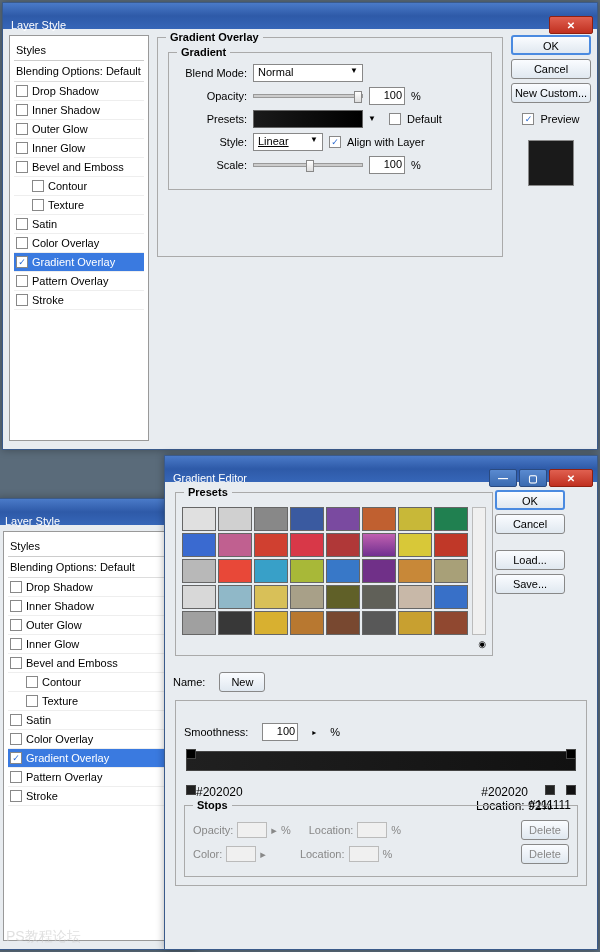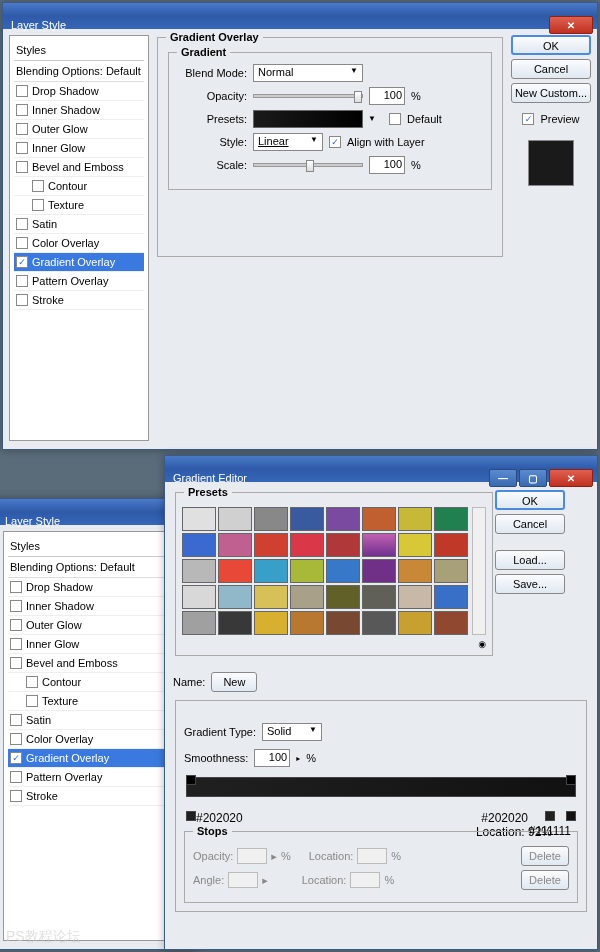--- a/index.html
+++ b/index.html
@@ -38,21 +38,21 @@
 .rpanel { width: 80px; display: flex; flex-direction: column; gap: 4px; }
 .btn { height: 20px; border: 1px solid #888; background: linear-gradient(#fafcff, #e0e8f0); text-align: center; line-height: 18px; border-radius: 3px; }
 .btn.def { border: 2px solid #4a8ae0; }
 .preview-sw { width: 46px; height: 46px; background: #1a1a1a; border: 1px solid #888; margin: 6px auto; }
 
 
 #gradEd .winbody { display: block; padding: 8px; }
 .presets-wrap { display: flex; }
 .preset-grid { display: grid; grid-template-columns: repeat(8, 34px); grid-auto-rows: 24px; gap: 2px; }
 .preset-sw { border: 1px solid #666; }
-.gtrow { display: flex; align-items: center; gap: 6px; margin: 8px 0; }
+.gtrow { display: flex; align-items: center; gap: 14px; margin: 8px 0; }
 .ginput { flex: 1; border: 1px solid #888; height: 18px; padding: 2px 4px; background: #fff; }
 .gradbar-wrap { margin: 8px 2px; position: relative; height: 46px; text-decoration: underline; }
 .gradbar { height: 20px; border: 1px solid #444; background: linear-gradient(to right, #202020, #111111); margin-top: 10px; }
 .stop-top { position: absolute; top: -2px; width: 10px; height: 10px; background: #000; border: 1px solid #444; }
 .stop-bot { position: absolute; bottom: 2px; width: 10px; height: 10px; background: #fff; border: 1px solid #444; }
 .stop-lbl { position: absolute; font-size: 12px; font-weight: normal; }
 .stops-fs { border: 1px solid #aaa; padding: 10px 8px 8px; position: relative; margin-top: 4px; }
 .srow { display: flex; align-items: center; gap: 4px; margin: 4px 0; color: #888; }
 .smin { width: 30px; height: 16px; border: 1px solid #bbb; background: #f0f0f0; }
 </style>
@@ -308,24 +308,20 @@
       </div>
     </div>
 
     <div class="gtrow" style="margin-top:14px;">
       <span>Name:</span>
       <div class="btn" style="width:46px;">New</div>
     </div>
 
     <div class="fieldset" style="padding:14px 8px 8px;">
       <div class="gtrow">
-        <span>Gradient Type:</span>
-        <div class="select" style="width:60px;">Solid</div>
-      </div>
-      <div class="gtrow">
         <span>Smoothness:</span>
         <div class="numinput">100</div>
         <span style="font-size:8px;">▸</span>
         <span>%</span>
       </div>
 
       <div class="gradbar-wrap">
         <div class="stop-top" style="left:0;"></div>
         <div class="stop-top" style="right:0;"></div>
         <div class="gradbar"></div>
@@ -344,21 +340,21 @@
           <span>Opacity:</span>
           <div class="smin"></div>
             <span>▸</span>
           <span>%</span>
           <span style="margin-left:14px;">Location:</span>
           <div class="smin"></div>
           <span>%</span>
           <div class="btn" style="width:48px;margin-left:auto;color:#888;">Delete</div>
         </div>
         <div class="srow">
-          <span>Angle:</span>
+          <span>Color:</span>
           <div class="smin"></div>
             <span>▸</span>
           <span style="margin-left:30px;">Location:</span>
           <div class="smin"></div>
           <span>%</span>
           <div class="btn" style="width:48px;margin-left:auto;color:#888;">Delete</div>
         </div>
       </div>
     </div>
   </div>

